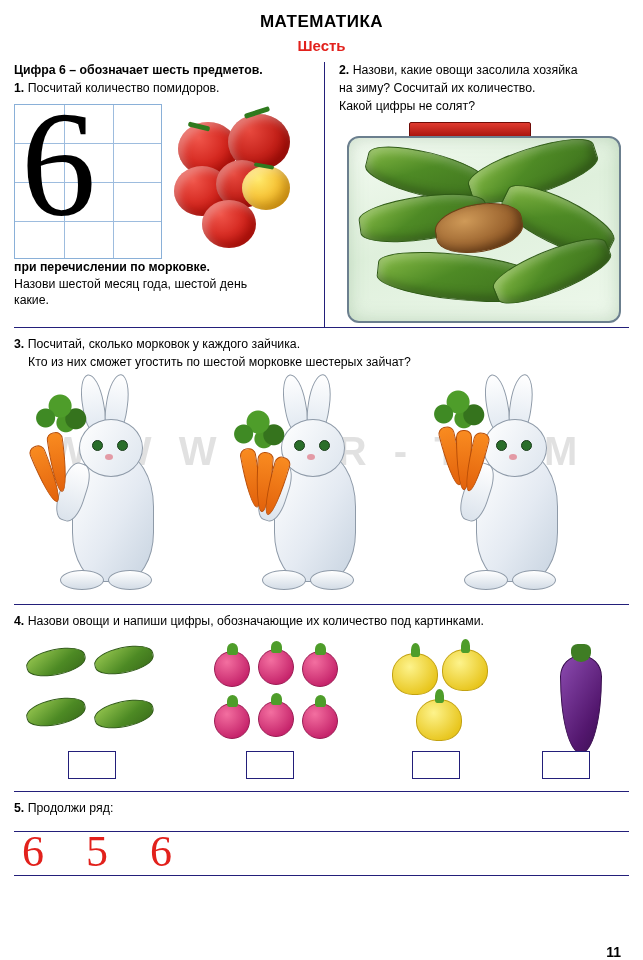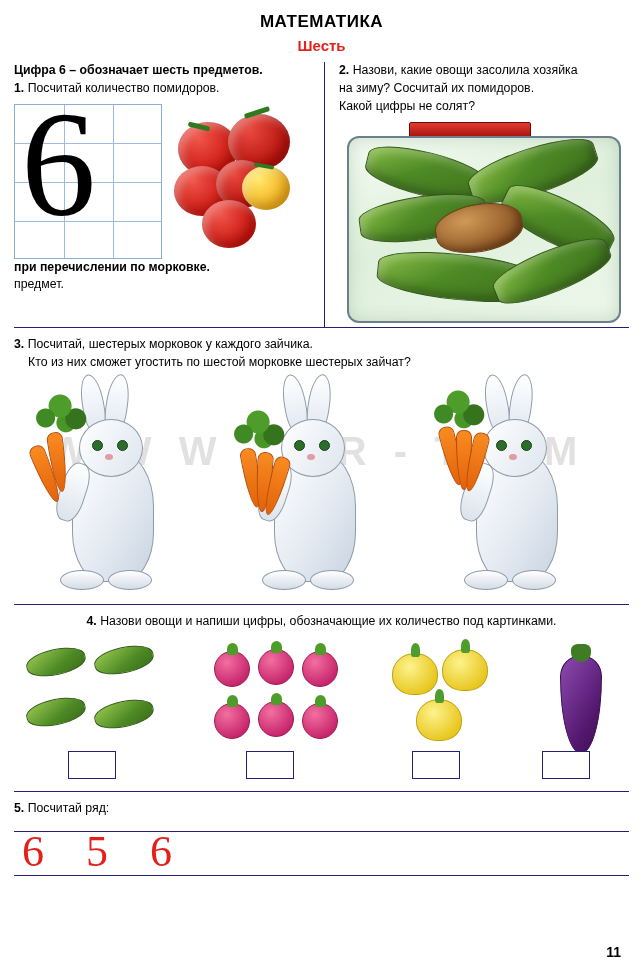--- a/index.html
+++ b/index.html
@@ -402,31 +402,32 @@
           <div class="tom red2" style="left:44px; top:56px; width:52px; height:48px;"></div>
           <div class="tom yel" style="left:70px; top:62px; width:48px; height:44px;"></div>
           <div class="tom red" style="left:30px; top:96px; width:54px; height:48px;"></div>
           <div class="stem" style="left:72px; top:6px; width:26px; height:5px; transform:rotate(-18deg);"></div>
           <div class="stem" style="left:16px; top:20px; width:22px; height:5px; transform:rotate(14deg);"></div>
           <div class="stem" style="left:82px; top:60px; width:20px; height:4px; transform:rotate(10deg);"></div>
         </div>
       </div>
 
       <div class="t bold">при перечислении по морковке.</div>
-      <div class="t">предмет.</div>
+      <div class="t">Назови шестой месяц года, шестой день</div>
+      <div class="t">какие.</div>
     </div>
 
     <div class="col-divider"></div>
 
     <div class="col-right">
       <div class="t task-line">
         <span class="num">2.</span>
         <span>Назови, какие овощи засолила хозяйка</span>
       </div>
-      <div class="t task-line">на зиму? Сосчитай их помидоров.</div>
+      <div class="t task-line">на зиму? Сосчитай их количество.</div>
       <div class="t task-line">Какой цифры не солят?</div>
 
       <div class="jar-wrap">
         <div class="jar-lid"></div>
         <div class="jar-body">
           <div class="cuke" style="left:16px; top:14px; width:120px; height:42px; transform:rotate(14deg);"></div>
           <div class="cuke" style="left:118px; top:10px; width:130px; height:44px; transform:rotate(-18deg);"></div>
           <div class="cuke" style="left:10px; top:58px; width:126px; height:42px; transform:rotate(-8deg);"></div>
           <div class="cuke" style="left:150px; top:60px; width:116px; height:44px; transform:rotate(26deg);"></div>
           <div class="cuke" style="left:28px; top:116px; width:160px; height:44px; transform:rotate(6deg);"></div>
@@ -435,21 +436,21 @@
         </div>
       </div>
     </div>
   </div>
 
   <hr class="rule">
 
   <div style="margin-top:8px;">
     <div class="t task-line">
       <span class="num">3.</span>
-      <span>Посчитай, шестерых морковок у каждого зайчика.</span>
+      <span>Посчитай, сколько морковок у каждого зайчика.</span>
     </div>
     <div class="t task-line" style="margin-left:14px;">Кто из них сможет угостить по шестой морковке шестерых зайчат?</div>
 
     <div class="rabbit-row">
       <div class="watermark">W W W . U R - T O M</div>
 
       <div class="rabbit" style="left:10px; top:0;">
         <div class="r-ear l"></div>
         <div class="r-ear r"></div>
         <div class="r-body"></div>
@@ -496,21 +497,21 @@
         <div class="greens" style="left:4px; top:16px;"></div>
         <div class="carrot" style="left:16px; top:52px; transform:rotate(-14deg);"></div>
         <div class="carrot" style="left:28px; top:56px; transform:rotate(0deg);"></div>
         <div class="carrot" style="left:40px; top:58px; transform:rotate(14deg);"></div>
       </div>
     </div>
   </div>
 
   <hr class="rule">
 
-  <div style="margin-top:8px;text-align:center;">
+  <div style="margin-top:8px;">
     <div class="t task-line">
       <span class="num">4.</span>
       <span>Назови овощи и напиши цифры, обозначающие их количество под картинками.</span>
     </div>
 
     <div class="veg-row">
 
       <div class="cell-veg" style="left:6px; top:8px; width:150px; height:100px;">
         <div class="cuc-small" style="left:6px; top:6px;"></div>
         <div class="cuc-small" style="left:74px; top:4px;"></div>
@@ -541,21 +542,21 @@
       </div>
       <div class="answer-box" style="left:528px; top:116px;"></div>
     </div>
   </div>
 
   <hr class="rule spacer-line">
 
   <div style="margin-top:8px;">
     <div class="t task-line">
       <span class="num">5.</span>
-      <span>Посчитай ряд:</span>
+      <span>Продолжи ряд:</span>
     </div>
     <div class="seq-row">
       <div class="seq-line l1"></div>
       <div class="seq-line l2"></div>
       <div class="seq-digit" style="left:8px;">6</div>
       <div class="seq-digit" style="left:72px;">5</div>
       <div class="seq-digit" style="left:136px;">6</div>
     </div>
   </div>
 

